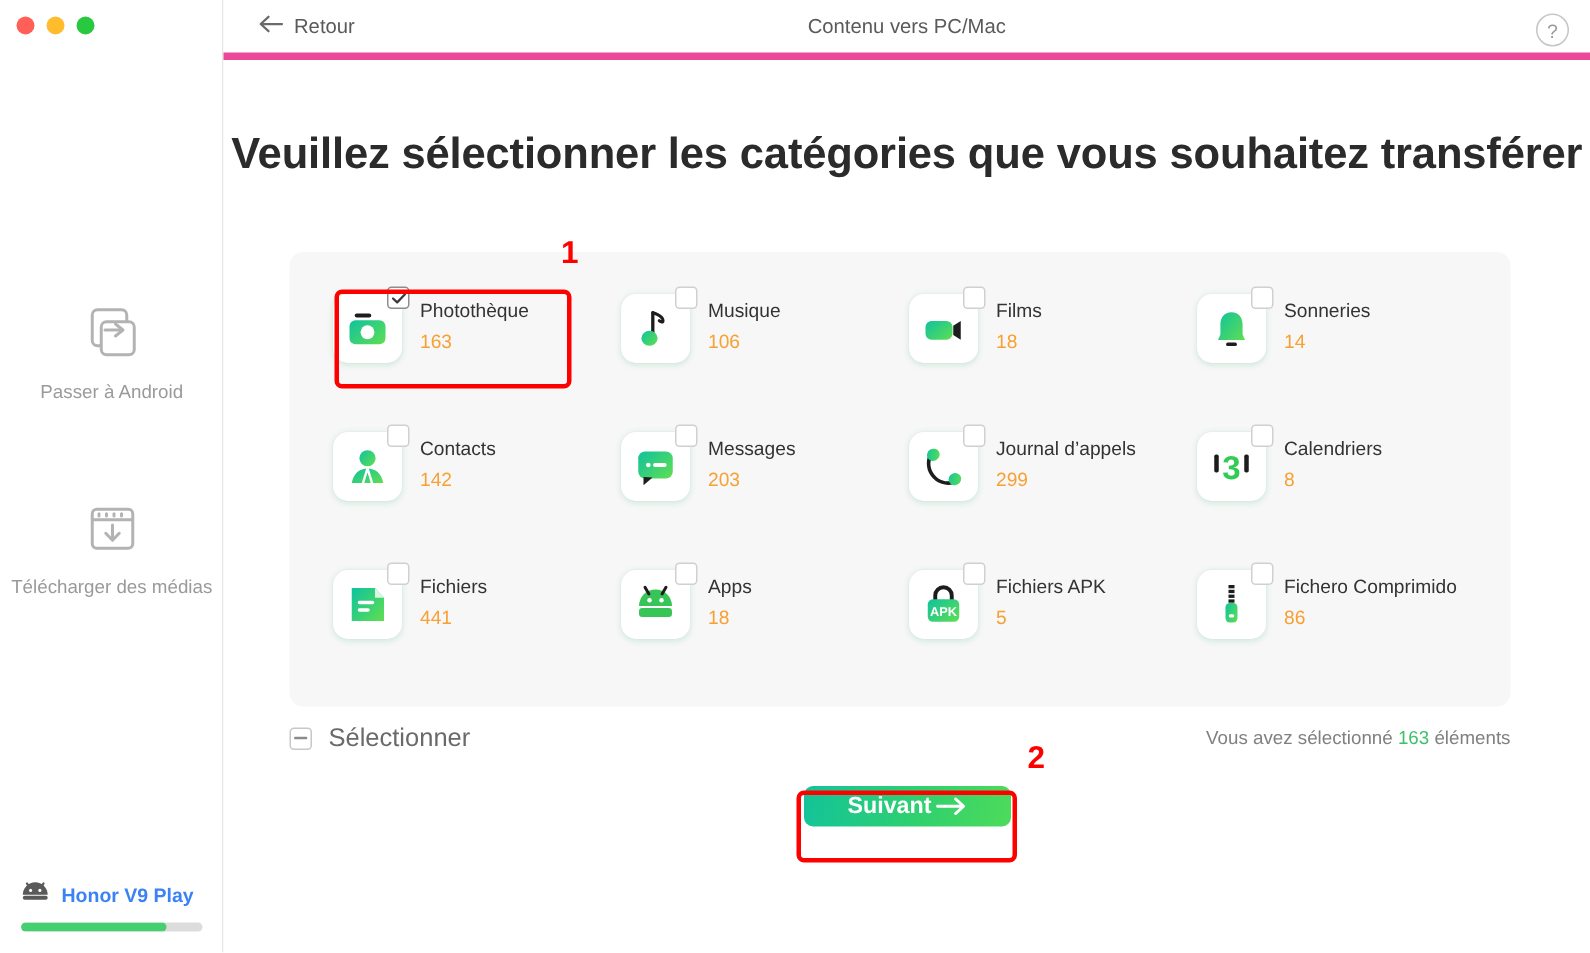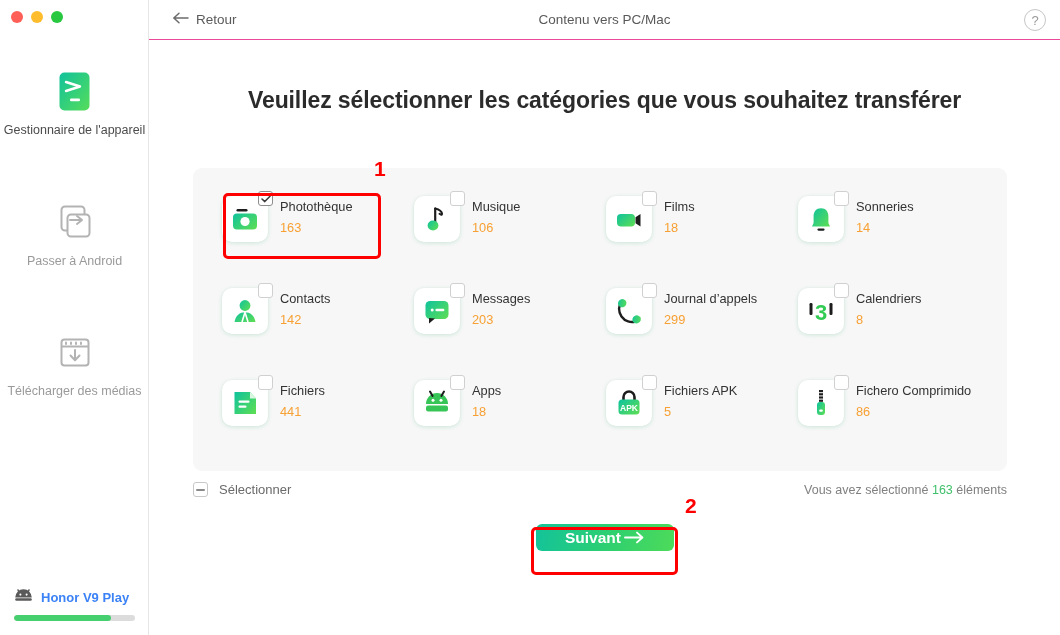--- a/index.html
+++ b/index.html
@@ -43,42 +43,42 @@
   .device-row { display: flex; align-items: center; gap: 8px; }
   .device-name { font-size: 13px; color: #3b82f6; white-space: nowrap; font-weight: bold; }
   .storage-track {
     margin-top: 9px; width: 121px; height: 6px; border-radius: 3px; background: #dcdcdc; overflow: hidden;
   }
   .storage-fill { height: 100%; background: #46cf6e; border-radius: 3px; }
 
   
   .main { flex: 1; position: relative; height: 635px; background:#fff; }
   .topbar {
-    height: 40px; border-bottom: 1px solid #ec4899;
+    height: 40px; border-bottom: 5px solid #ec4899;
     display: flex; align-items: center; position: relative;
   }
   .back-btn {
     display: flex; align-items: center; gap: 7px;
     margin-left: 23px; color: #5a5a5a; font-size: 13.5px; cursor: pointer;
   }
   .topbar-title {
     position: absolute; left: 0; right: 0; text-align: center;
     font-size: 13.5px; color: #5a5a5a; pointer-events: none;
   }
   .help-btn {
     position: absolute; right: 14px; top: 9px;
     width: 22px; height: 22px; border-radius: 50%;
     border: 1px solid #c6c6c6; color: #9a9a9a;
     font-size: 13px; display: flex; align-items: center; justify-content: center;
     cursor: pointer; background: #fff;
   }
 
   .heading {
     margin-top: 47px; text-align: center;
-    font-size: 23px; font-weight: bold; color: #2b2b2b; letter-spacing: -0.1px;
+    font-size: 29px; font-weight: bold; color: #2b2b2b; letter-spacing: -0.1px;
   }
 
   .panel {
     position: absolute; left: 44px; top: 168px;
     width: 814px; height: 303px;
     background: #f7f7f7; border-radius: 9px;
   }
 
   .grid {
     position: absolute; left: 21px; top: 22px;
@@ -113,21 +113,21 @@
   
   .footrow {
     position: absolute; left: 44px; top: 482px; width: 814px;
     display: flex; align-items: center; justify-content: space-between;
   }
   .selall { display: flex; align-items: center; gap: 11px; cursor: pointer; }
   .selall-box {
     width: 15px; height: 15px; border-radius: 3px; background: #fff;
     border: 1px solid #c8c8c8; display: flex; align-items: center; justify-content: center;
   }
-  .selall-label { font-size: 13px; color: #6a6a6a; }
+  .selall-label { font-size: 17px; color: #6a6a6a; }
   .sel-count { font-size: 12.5px; color: #808080; }
   .sel-count b { color: #3fc16b; font-weight: normal; }
 
   .nextwrap { position: absolute; left: 0; right: 0; top: 524px; display: flex; justify-content: center; }
   .next-btn {
     width: 138px; height: 27px; border-radius: 6px;
     background: linear-gradient(100deg, #13c39a 0%, #2fd06f 55%, #4ddb5a 100%);
     color: #fff; font-size: 15.5px; font-weight: bold;
     display: flex; align-items: center; justify-content: center; gap: 3px;
     border: none; cursor: pointer;
@@ -152,36 +152,20 @@
 <div class="app">
 
   <div class="sidebar">
 
     <div class="traffic">
       <div class="tl red"></div>
       <div class="tl yellow"></div>
       <div class="tl green"></div>
     </div>
 
-    <div class="nav-item" style="top:69px;">
-      <div class="ico">
-        <svg width="31" height="39" viewBox="0 0 31 39">
-          <defs>
-              <linearGradient id="gdev" x1="0" y1="0" x2="1" y2="1">
-            <stop offset="0" stop-color="#10c29c"></stop>
-                <stop offset="1" stop-color="#56dd5a"></stop>
-          </linearGradient>
-            </defs>
-          <rect x="0.5" y="0.5" width="30" height="38" rx="5" fill="url(#gdev)"></rect>
-          <path d="M7 10 L21 14.5 L7 19" fill="none" stroke="#fff" stroke-width="2.4" stroke-linecap="round" stroke-linejoin="round"></path>
-          <rect x="11" y="26.5" width="10" height="2.8" rx="1.2" fill="#fff"></rect>
-        </svg>
-      </div>
-      <div class="nav-label">Gestionnaire de l'appareil</div>
-    </div>
 
     <div class="nav-item muted" style="top:330px;">
       <div class="ico">
         <svg width="38" height="38" viewBox="0 0 38 38">
           <rect x="5.5" y="6.5" width="27" height="26" rx="3" fill="none" stroke="#b3b3b3" stroke-width="2"></rect>
           <path d="M5.5 13.5 H32.5" stroke="#b3b3b3" stroke-width="2"></path>
           <rect x="9" y="8.5" width="2" height="3.5" rx="1" fill="#b3b3b3"></rect>
           <rect x="14" y="8.5" width="2" height="3.5" rx="1" fill="#b3b3b3"></rect>
           <rect x="19" y="8.5" width="2" height="3.5" rx="1" fill="#b3b3b3"></rect>
           <rect x="24" y="8.5" width="2" height="3.5" rx="1" fill="#b3b3b3"></rect>

